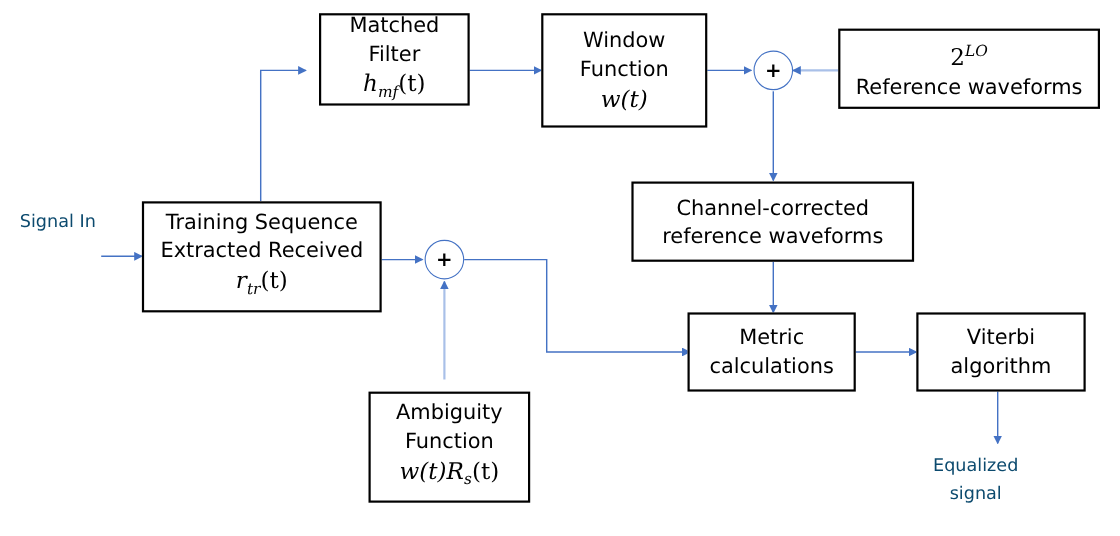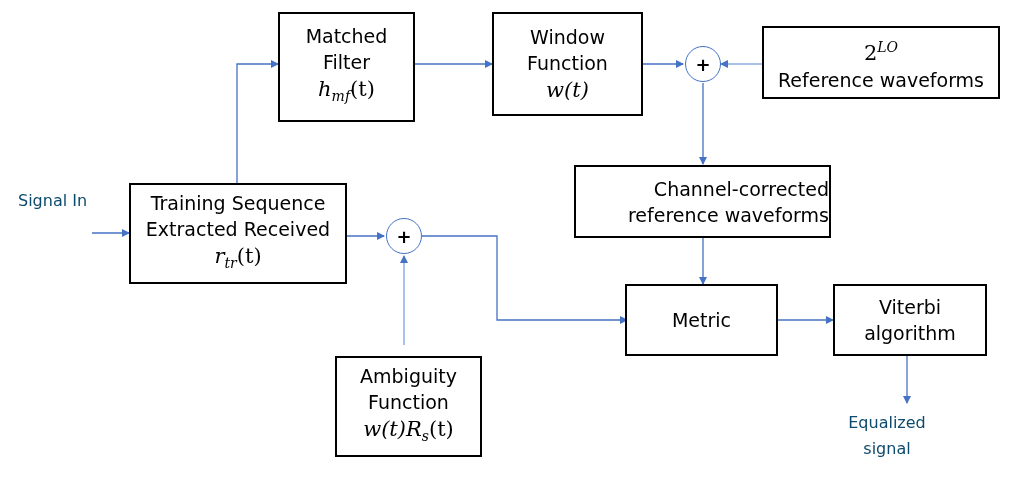--- a/index.html
+++ b/index.html
@@ -43,54 +43,55 @@
 </svg>
 
 <div class="label" style="left:18px;top:188px;">Signal In</div>
 
 <div class="box" style="left:129px;top:183px;width:218px;height:101px;">
   <div class="line">Training Sequence</div>
   <div class="line">Extracted Received</div>
   <div class="math"><span>r</span><sub>tr</sub><span style="font-style:normal">(t)</span></div>
 </div>
 
-<div class="box" style="left:278px;top:12px;width:137px;height:110px;">
+<div class="box" style="left:290px;top:12px;width:137px;height:84px;">
   <div class="line">Matched</div>
   <div class="line">Filter</div>
   <div class="math"><span>h</span><sub>mf</sub><span style="font-style:normal">(t)</span></div>
 </div>
 
 <div class="box" style="left:492px;top:12px;width:151px;height:104px;">
   <div class="line">Window</div>
   <div class="line">Function</div>
   <div class="math">w(t)</div>
 </div>
 
 <div class="sum" style="left:685px;top:46px;">+</div>
 
 <div class="box" style="left:762px;top:26px;width:238px;height:73px;">
   <div class="math"><span style="font-style:normal">2</span><sup>LO</sup></div>
   <div class="line">Reference waveforms</div>
 </div>
 
-<div class="box" style="left:574px;top:165px;width:257px;height:73px;align-items:flex-end;">
+<div class="box" style="left:574px;top:165px;width:257px;height:73px;">
   <div class="line">Channel-corrected</div>
   <div class="line">reference waveforms</div>
 </div>
 
 <div class="sum" style="left:386px;top:218px;">+</div>
 
 <div class="box" style="left:335px;top:356px;width:147px;height:101px;">
   <div class="line">Ambiguity</div>
   <div class="line">Function</div>
   <div class="math"><span>w(t)R</span><sub>s</sub><span style="font-style:normal">(t)</span></div>
 </div>
 
 <div class="box" style="left:625px;top:284px;width:153px;height:72px;">
   <div class="line">Metric</div>
+  <div class="line">calculations</div>
 </div>
 
 <div class="box" style="left:833px;top:284px;width:154px;height:72px;">
   <div class="line">Viterbi</div>
   <div class="line">algorithm</div>
 </div>
 
 <div class="label" style="left:830px;top:410px;width:114px;">
   <div>Equalized</div>
   <div>signal</div>

